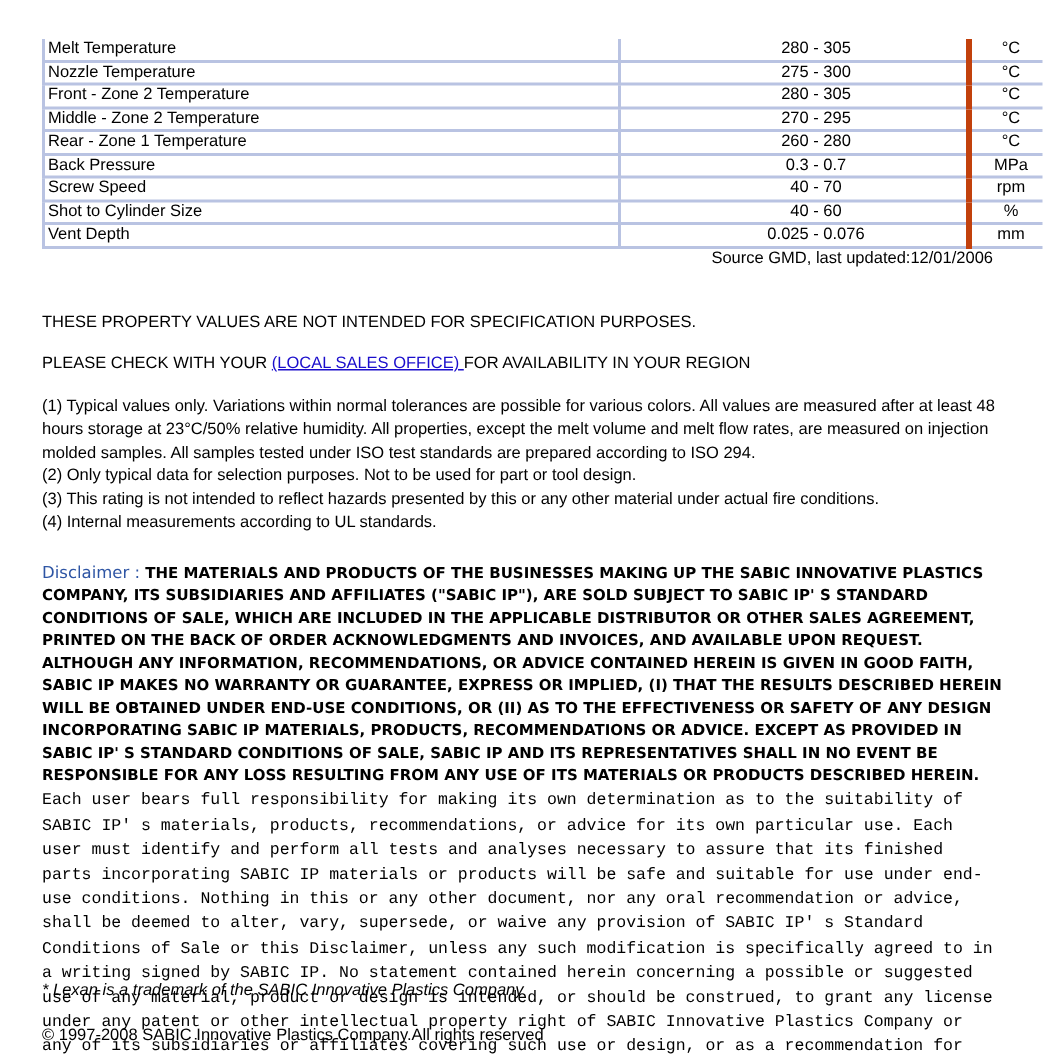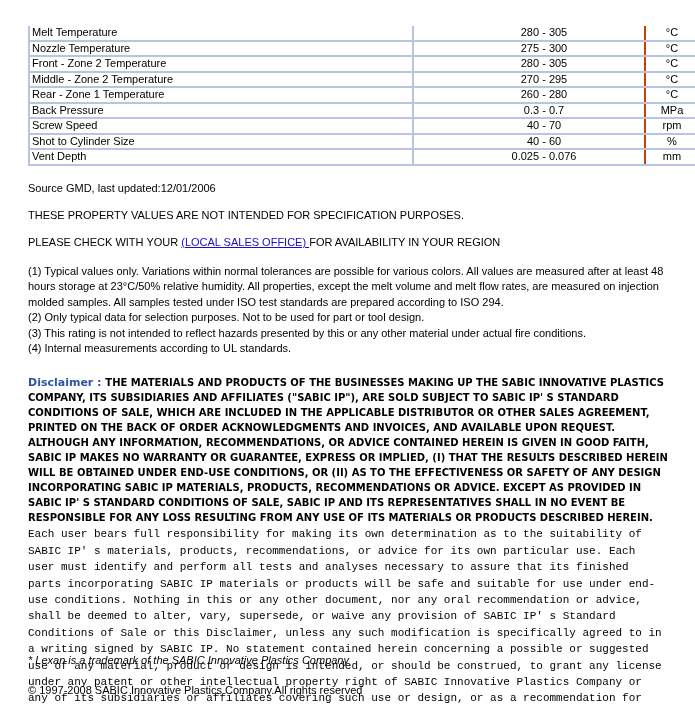--- a/index.html
+++ b/index.html
@@ -11,30 +11,30 @@
   table.props {
     border-collapse: collapse; width: 634px; table-layout: fixed;
   }
   table.props td {
     border-bottom: 2px solid #b9c3e2;
     height: 13.5px; padding: 0 2px; line-height: 13px; font-size: 11px;
     white-space: nowrap;
     margin-top: 24px;
   }
   table.props td.c1 { width: 378px; border-left: 2px solid #b9c3e2; border-right: 2px solid #b9c3e2; text-align: left; }
-  table.props td.c2 { width: 196px; border-right: 2px solid #c2410c; text-align: center; padding-left: 32px; }
+  table.props td.c2 { width: 196px; border-right: 4px solid #c2410c; text-align: center; padding-left: 32px; }
   table.props td.c3 { width: 48px; border-right: 2px solid #b9c3e2; text-align: center; }
-  .source { width: 634px; margin-top: 16px; line-height: 13px; }
+  .source { text-align: right; width: 634px; margin-top: 0; line-height: 13px; }
   .notice { position: absolute; left: 28px; top: 209px; line-height: 13px; }
   .check { position: absolute; left: 28px; top: 236px; line-height: 13px; }
   .check a { color: #1a0dcc; text-decoration: underline; }
   .notes { position: absolute; left: 28px; top: 264px; width: 640px; line-height: 15.4px; }
   .notes p { margin: 0; }
   .disclaimer { position: absolute; left: 28px; top: 375px; width: 640px; line-height: 14px; }
-  .disc-label { color: #2e55a4; font-weight: bold; font-family: "DejaVu Sans", sans-serif; font-size: 11px; }
+  .disc-label { color: #2e55a4; font-weight: normal; font-family: "DejaVu Sans", sans-serif; font-size: 11px; }
   .disc-caps { font-weight: bold; font-family: "DejaVu Sans", sans-serif; font-size: 10px; letter-spacing: 0; }
   .disc-body { font-size: 11px; line-height: 15.4px; font-family: Liberation Mono, monospace; }
   .trademark { position: absolute; left: 28px; top: 654px; line-height: 13px; font-style: italic; }
   .copyright { position: absolute; left: 28px; top: 684px; line-height: 13px; }
 </style>
 </head>
 <body>
 
 <div class="wrap">
   <table class="props">

